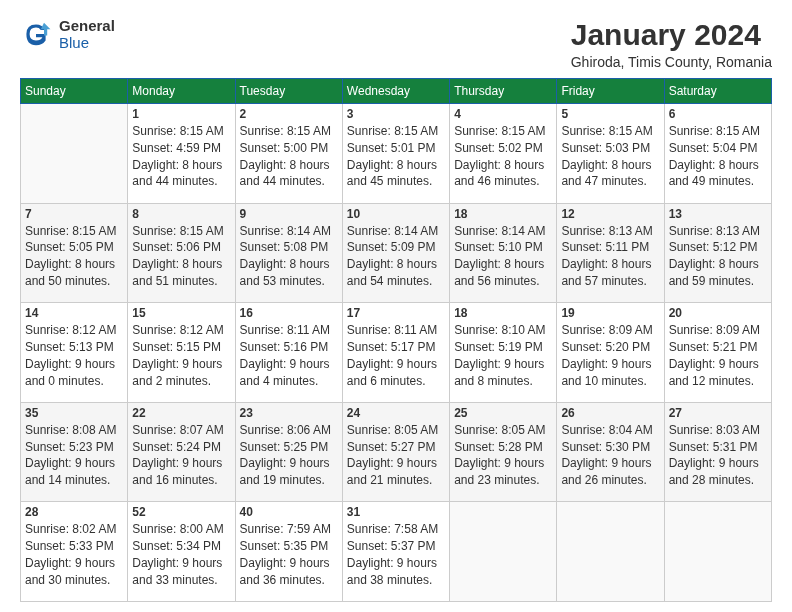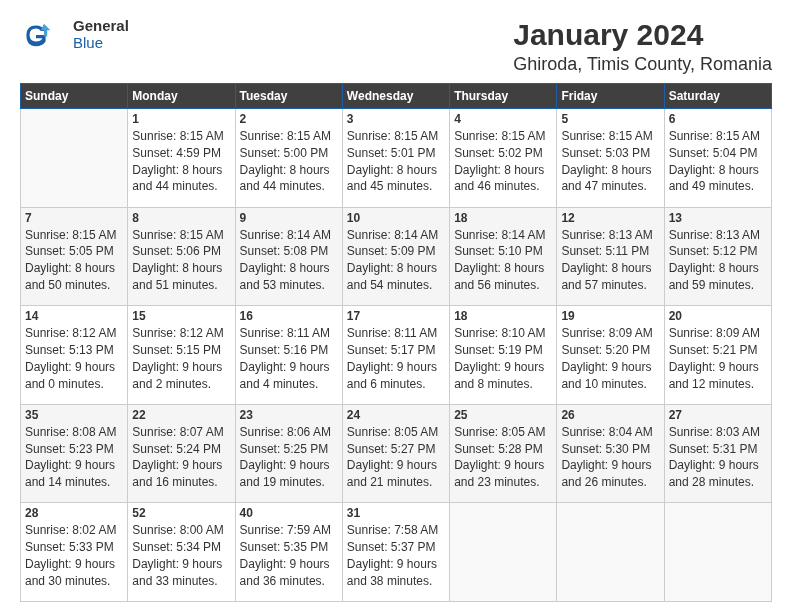--- a/index.html
+++ b/index.html
@@ -18,22 +18,22 @@
       flex-direction: column;
     }
     .header {
       display: flex;
       justify-content: space-between;
       align-items: flex-start;
       margin-bottom: 8px;
     }
     .logo {
       display: flex;
-      align-items: flex-end;
-      gap: 21px;
+      align-items: flex-start;
+      gap: 7px;
     }
     .logo-text {
       display: flex;
       flex-direction: column;
       line-height: 1.1;
     }
     .logo-general {
       font-size: 15px;
       font-weight: bold;
       color: #333;
@@ -49,39 +49,39 @@
     }
     .title-block {
       text-align: left;
     }
     .main-title {
       font-size: 30px;
       font-weight: bold;
       color: #333;
     }
     .subtitle {
-      font-size: 18px;
+      font-size: 14px;
       color: #333;
       margin-top: 2px;
     }
     .calendar {
       flex: 1;
       border: 1px solid #ccc;
       border-collapse: collapse;
       width: 100%;
       table-layout: fixed;
     }
     .calendar th {
-      background: #404040;
+      background: #15803d;
       color: #fff;
       font-size: 12px;
       padding: 5px 4px;
       text-align: left;
       border: 1px solid #1a5fa8;
-      font-weight: bold;
+      font-weight: normal;
     }
     .calendar td {
       border: 1px solid #ccc;
       vertical-align: top;
       padding: 3px 4px;
       font-size: 10px;
       color: #333;
       height: 88px;
     }
     .calendar td.empty {

